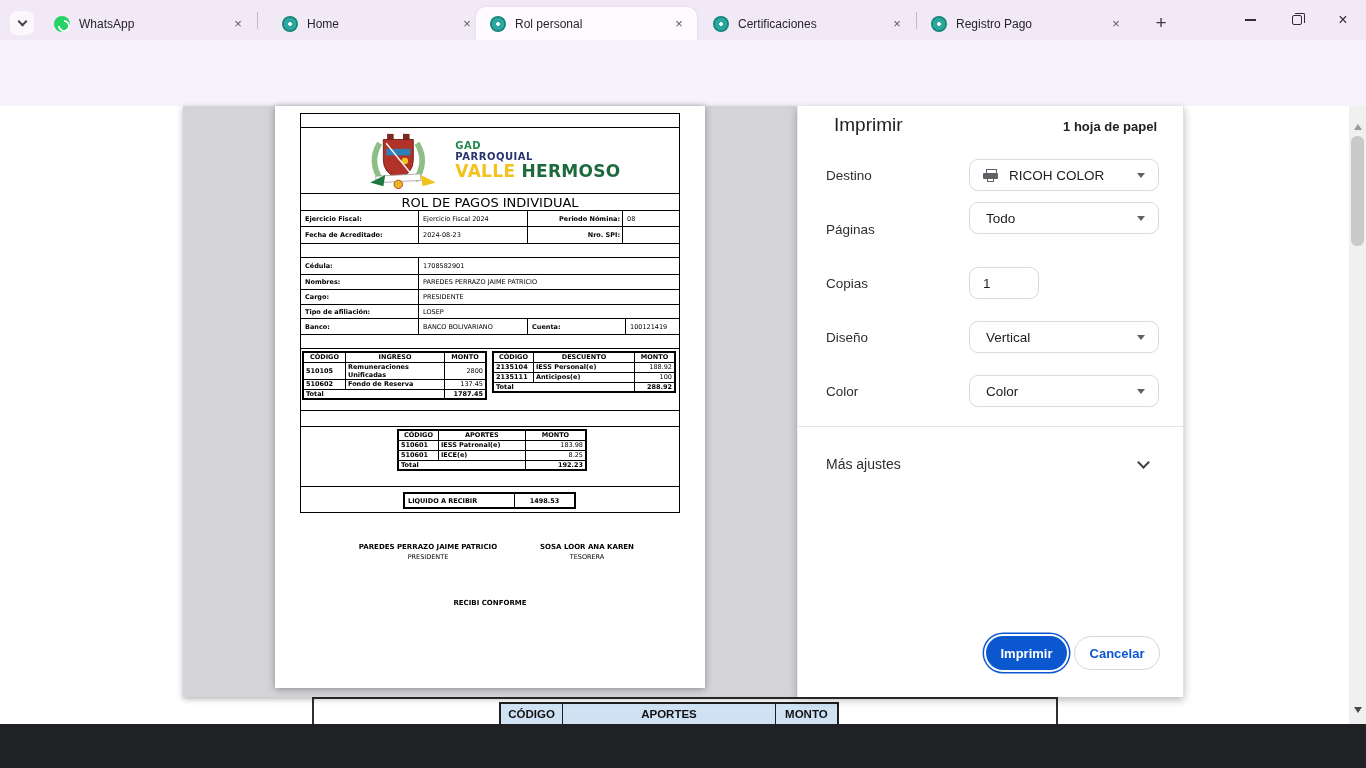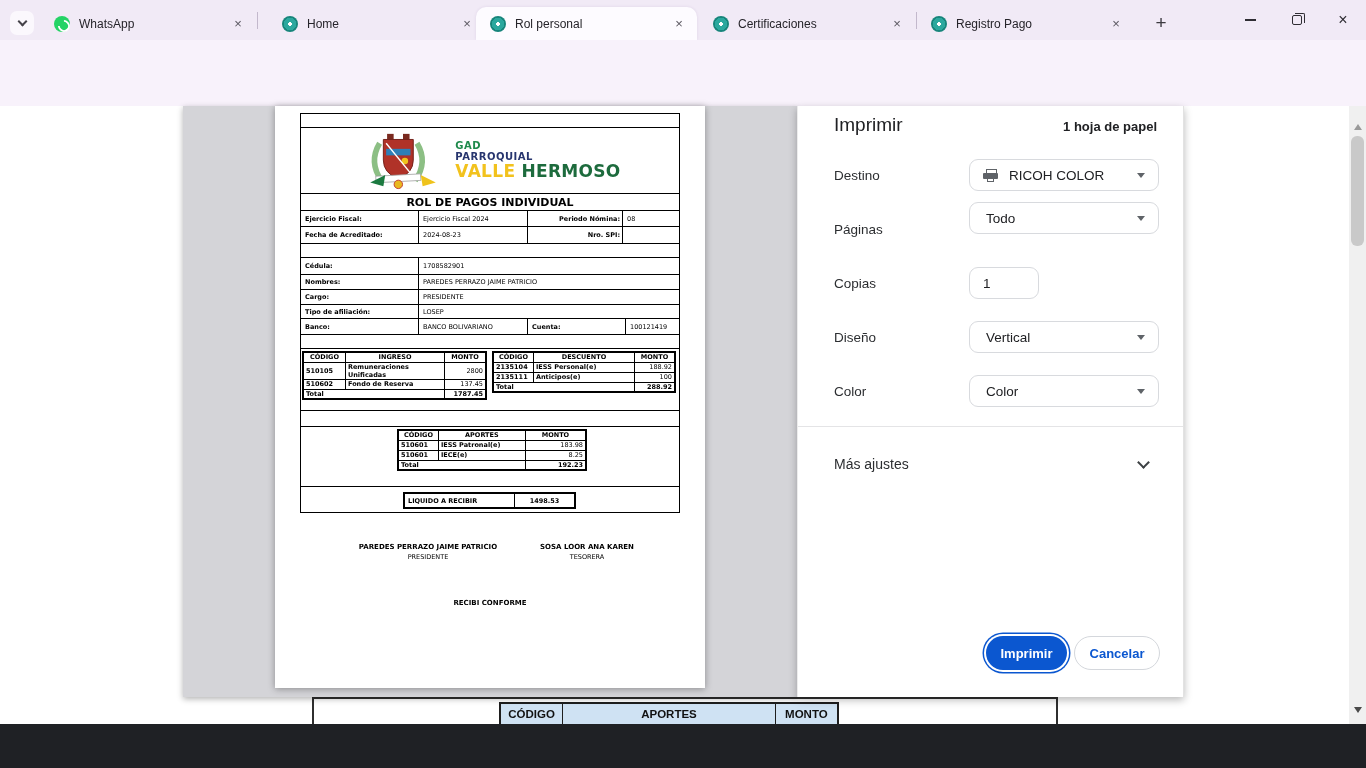--- a/index.html
+++ b/index.html
@@ -80,40 +80,40 @@
   .drow:last-child { border-bottom:none; }
   .dcell { height:100%; display:flex; align-items:center; padding-left:4px; }
   .br { border-right:1px solid #000; }
   .b { font-weight:bold; }
   .logo-wrap { justify-content:center; }
   .logo-text div { line-height:1.1; }
   .lt1 { color:#1f8a4c; font-weight:bold; font-size:10px; letter-spacing:.5px; }
   .lt2 { color:#27356e; font-weight:bold; font-size:10px; letter-spacing:.5px; }
   .lt3 { font-size:17px; font-weight:bold; letter-spacing:.3px; }
   .lt3 .valle { color:#f2c21d; } .lt3 .hermoso { color:#1d6b3d; }
-  .dtitle { justify-content:center; font-weight:bold; font-size:11px; }
+  .dtitle { justify-content:center; font-weight:normal; font-size:13px; }
   .minitable { border-collapse:collapse; position:absolute; background:#fff; }
   .minitable td { border:1px solid #000; padding:0 2px; height:10px; }
   .minitable { border:2px solid #000; }
   .minitable .hd { font-weight:bold; text-align:center; }
   .minitable .num { text-align:right; }
   .narrow { display:inline-block; max-width:62px; }
   #liquido { position:absolute; left:102px; top:5px; width:173px; height:17px; border:2px solid #000; display:flex; }
   #liquido .ll { width:110px; border-right:1px solid #000; font-weight:bold; display:flex; align-items:center; padding-left:3px; }
   #liquido .lv { flex:1; font-weight:bold; display:flex; align-items:center; justify-content:center; }
   .sig { position:absolute; width:170px; text-align:center; font-family:"DejaVu Sans",sans-serif; }
   .sig .sname { font-size:7px; font-weight:bold; }
   .sig .srole { font-size:6.5px; margin-top:2px; }
   #recibi { position:absolute; left:0; top:493px; width:430px; text-align:center; font-size:7px; font-weight:bold; font-family:"DejaVu Sans",sans-serif; }
 
   
   #dialog { left:797px; top:106px; width:387px; height:591px; background:#fff; border-left:1px solid #ececec; border-right:1px solid #e2e2e2; box-shadow:0 3px 8px rgba(0,0,0,.28); font-size:13.5px; color:#2c2e31; }
   #dlg-title { left:36px; top:8px; font-size:19px; color:#202124; }
   #dlg-sheets { right:26px; top:13px; font-size:13px; font-weight:bold; color:#202124; position:absolute; }
-  .dlg-label { left:36px; position:absolute; }
+  .dlg-label { left:28px; position:absolute; }
   .dlg-ctl { left:171px; width:190px; height:32px; border:1px solid #d8dade; border-radius:9px; position:absolute; display:flex; align-items:center; background:#fff; }
   .dlg-ctl .val { margin-left:16px; color:#202124; }
   .caret { position:absolute; right:13px; width:0; height:0; border-left:4.5px solid transparent; border-right:4.5px solid transparent; border-top:5.5px solid #5f6368; }
   .printer { margin-left:13px; width:15px; height:13px; position:relative; flex:none; }
   .printer::before { content:""; position:absolute; left:3px; top:0; width:9px; height:4px; border:1.5px solid #5f6368; }
   .printer::after { content:""; position:absolute; left:0; top:4px; width:15px; height:6px; background:#5f6368; border-radius:1px; }
   .printer i { position:absolute; left:4px; top:9px; width:7px; height:4px; background:#fff; border:1px solid #5f6368; }
   .printer + .val { margin-left:11px; }
   #copias-input { left:171px; width:70px; height:32px; border:1px solid #d8dade; border-radius:9px; position:absolute; padding-left:13px; font-size:13.5px; color:#202124; font-family:inherit; }
   #dlg-divider { left:0; top:320px; width:385px; height:1px; background:#e4e4e6; position:absolute; }

